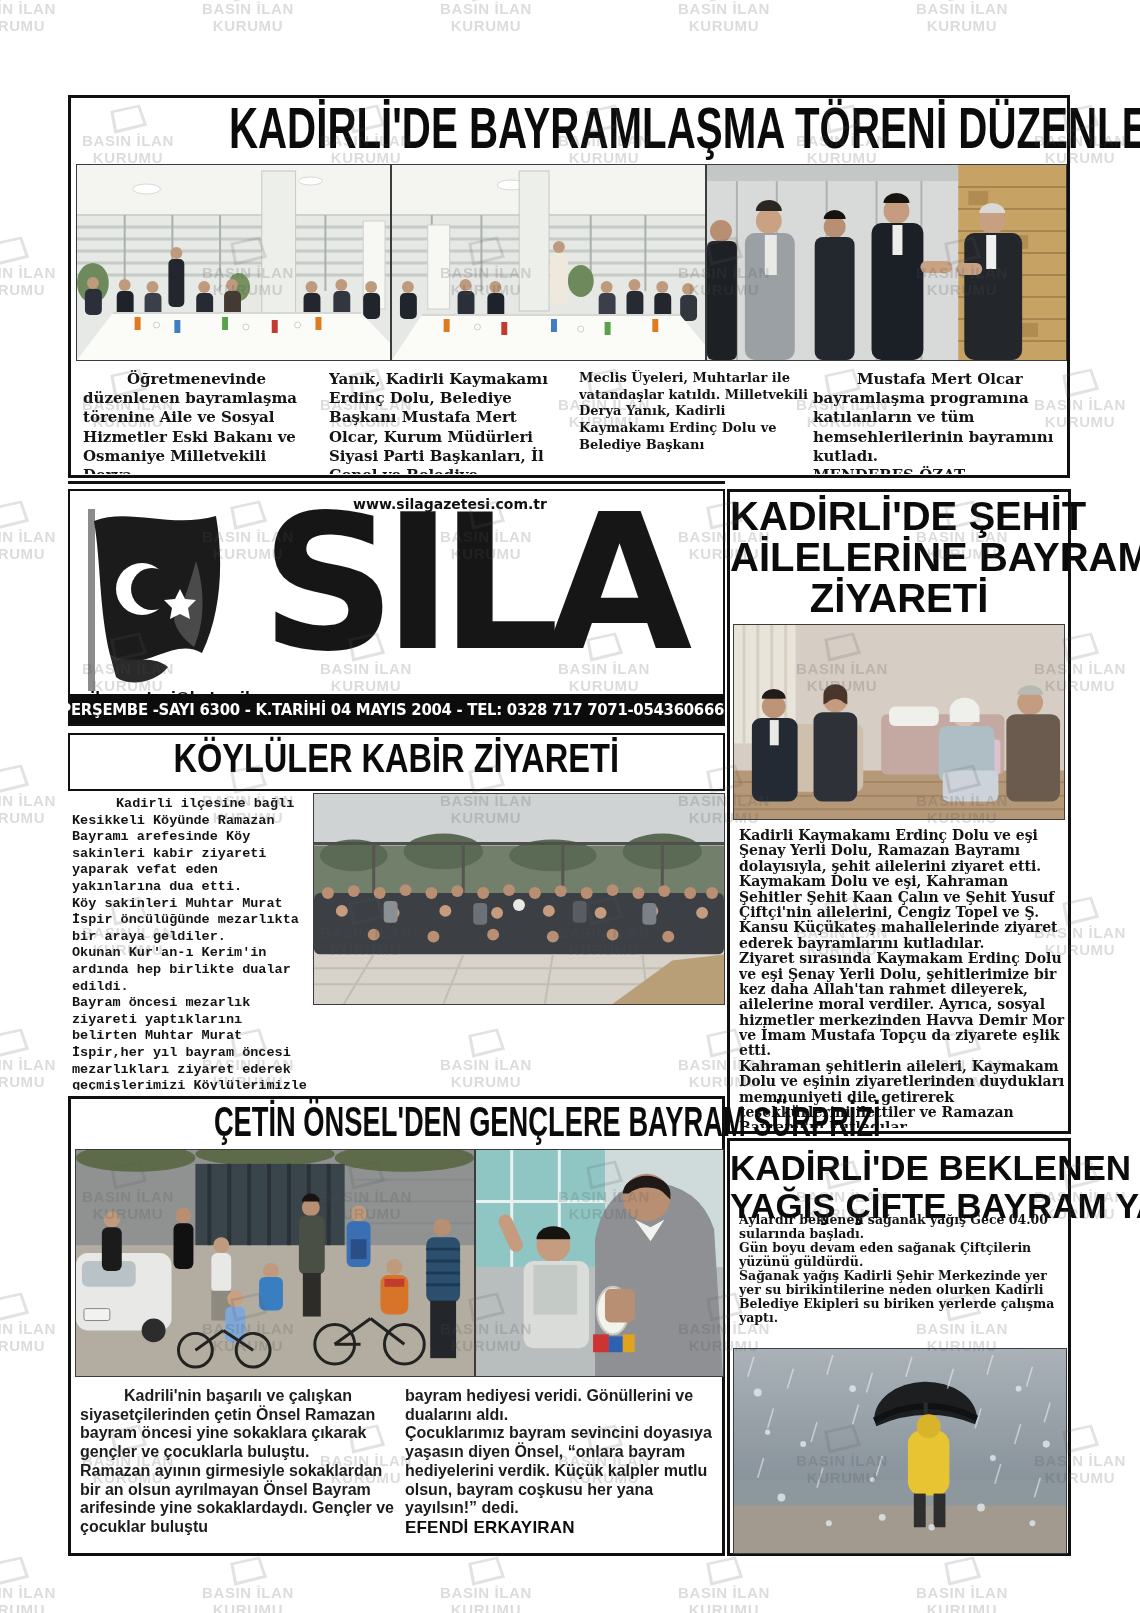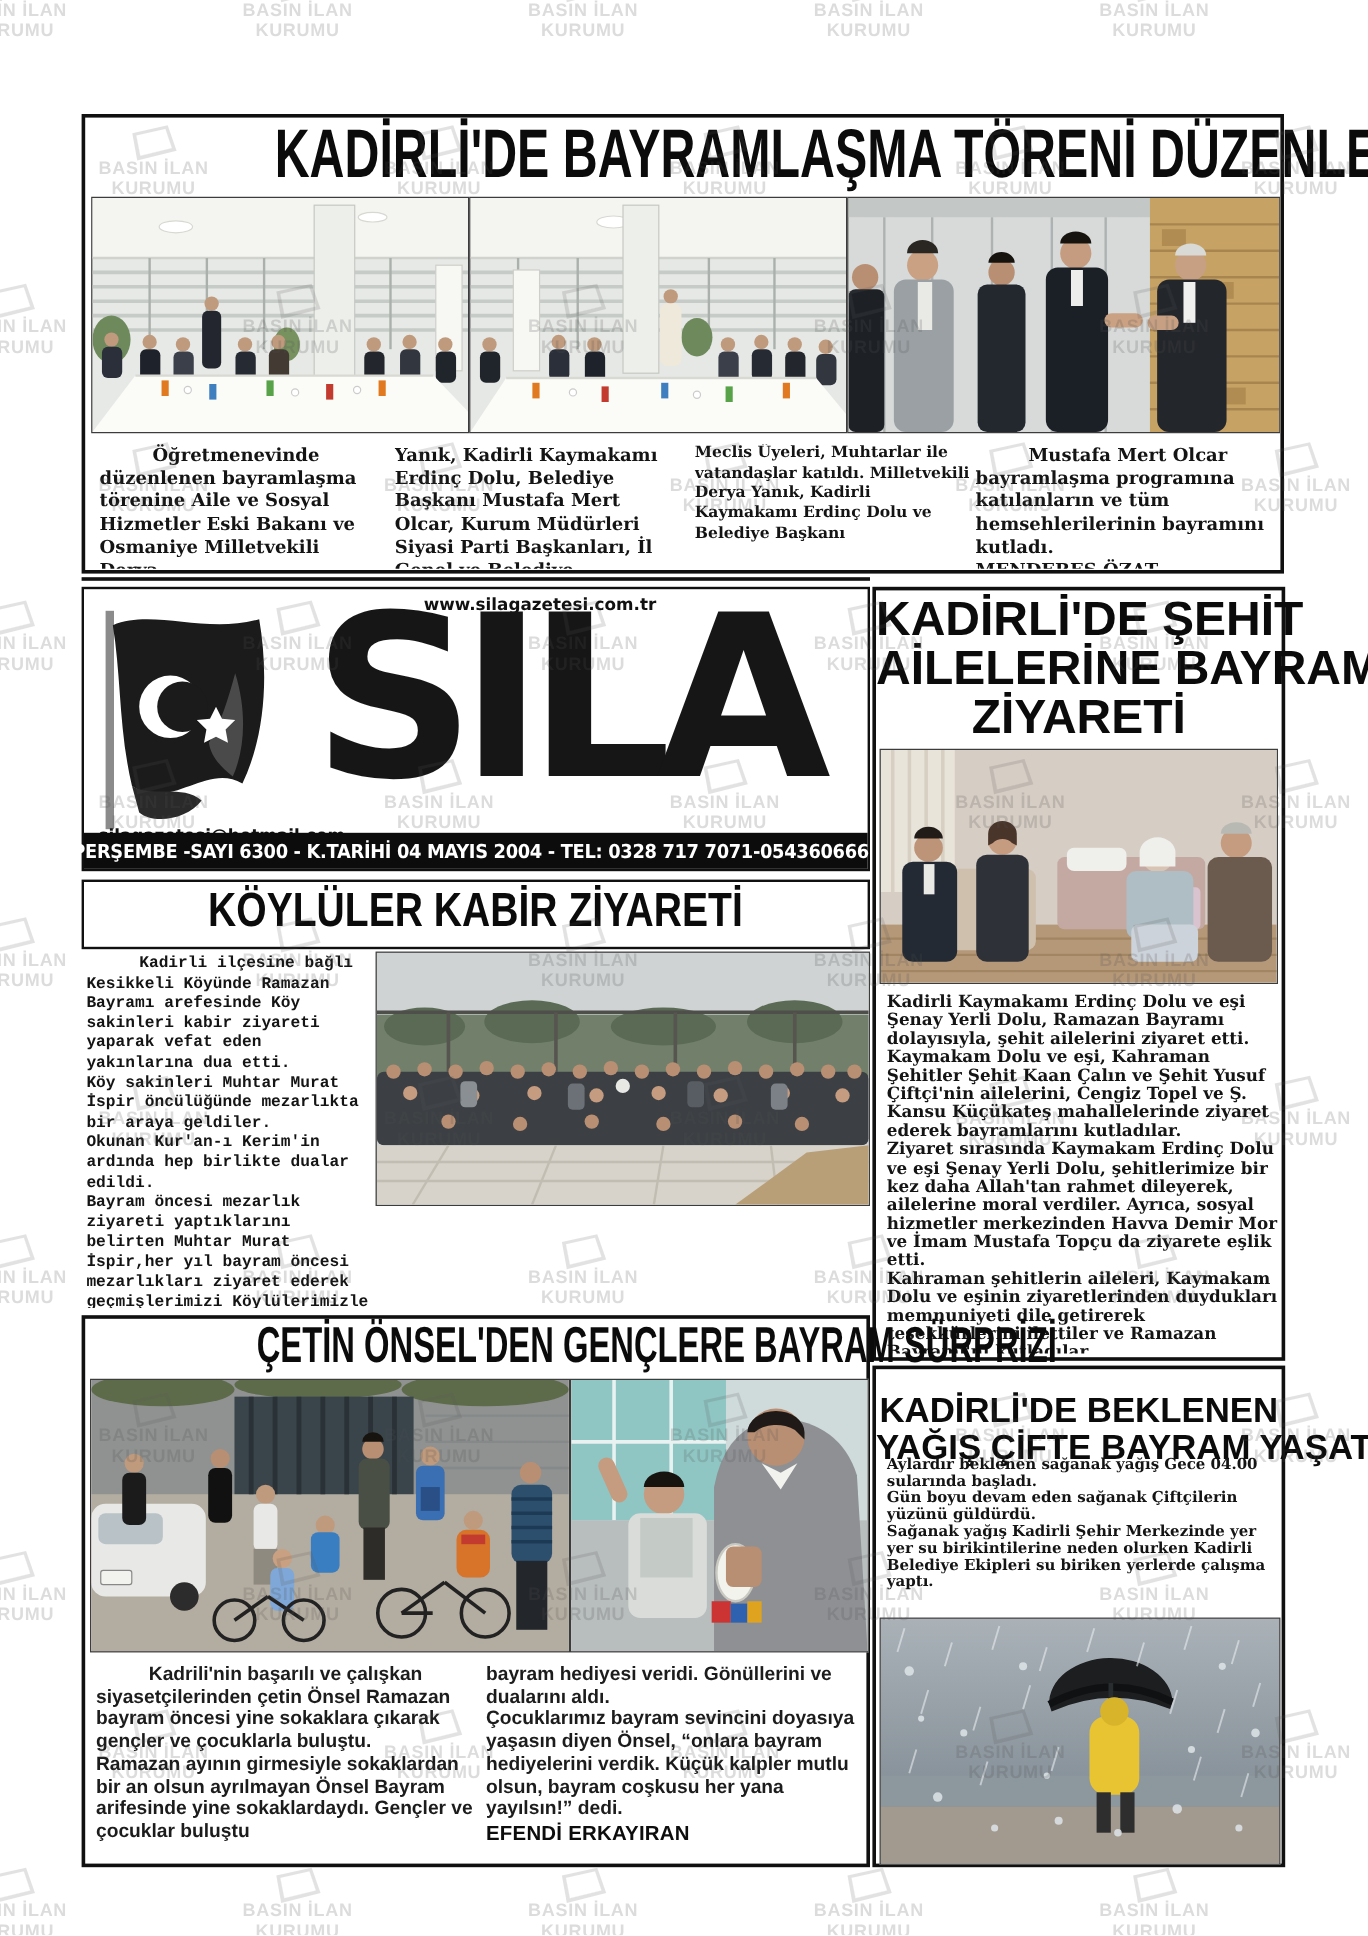--- a/index.html
+++ b/index.html
@@ -536,21 +536,21 @@
       <p>Ramazan ayının girmesiyle sokaklardan bir an olsun ayrılmayan Önsel Bayram arifesinde yine sokaklardaydı. Gençler ve çocuklar buluştu</p>
     </div>
     <div class="sansb" style="position:absolute;left:334px;top:288px;width:316px;height:162px;font-size:16px;line-height:1.17;overflow:hidden;">
       <p>bayram hediyesi veridi. Gönüllerini ve dualarını aldı.</p>
       <p>Çocuklarımız bayram sevincini doyasıya yaşasın diyen Önsel, “onlara bayram hediyelerini verdik. Küçük kalpler mutlu olsun, bayram coşkusu her yana yayılsın!” dedi.</p>
       <p class="byline" style="font-size:17px;">EFENDİ ERKAYIRAN</p>
     </div>
   </div>
 
   <div class="box" style="left:727px;top:1138px;width:344px;height:418px;">
-    <div class="hl" style="margin-top:20px;font-size:29px;line-height:1.08;text-align:center;--sx:.74;">
+    <div class="hl" style="margin-top:8px;font-size:35px;line-height:1.08;text-align:center;--sx:.74;">
       <div><span>KADİRLİ'DE BEKLENEN</span></div>
       <div><span>YAĞIŞ ÇİFTE BAYRAM YAŞATTI</span></div>
     </div>
     <div class="slab" style="position:absolute;left:9px;top:72px;width:328px;height:132px;font-size:12.5px;line-height:1.12;overflow:hidden;">
       <p>Aylardır beklenen sağanak yağış Gece 04.00 sularında başladı.</p>
       <p>Gün boyu devam eden sağanak Çiftçilerin yüzünü güldürdü.</p>
       <p>Sağanak yağış Kadirli Şehir Merkezinde yer yer su birikintilerine neden olurken Kadirli Belediye Ekipleri su biriken yerlerde çalışma yaptı.</p>
     </div>
     <div class="photo" style="left:3px;top:207px;width:334px;height:206px;">
       <svg viewBox="0 0 336 206" preserveAspectRatio="none">

